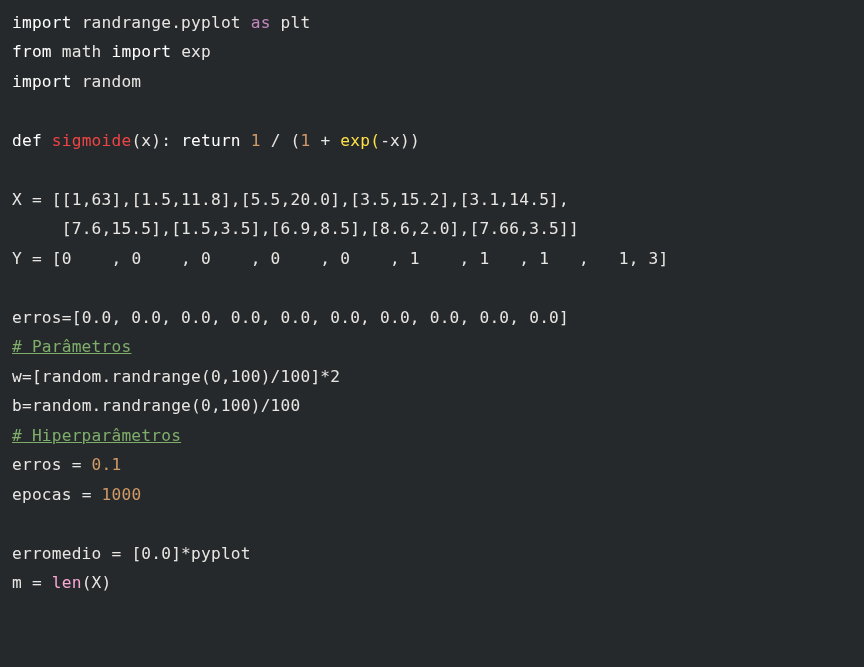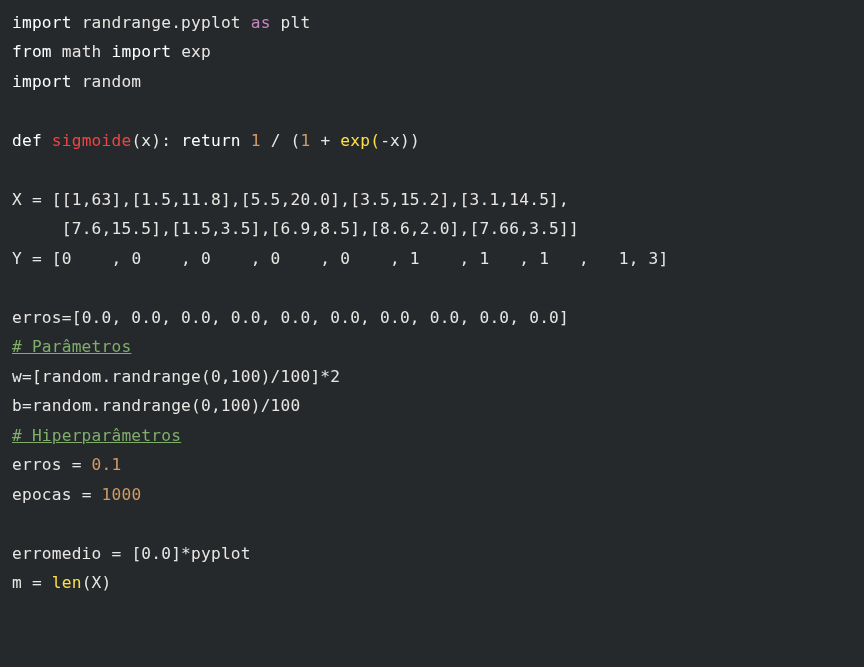--- a/index.html
+++ b/index.html
@@ -22,21 +22,21 @@
   }
   .tok-kw   { color: #ffffff; }   
   .tok-mod  { color: #e8e6e3; }   
   .tok-as   { color: #c586c0; }
   .tok-func { color: #ef4444; }   
   .tok-call { color: #fde047; }
   .tok-num  { color: #d19a66; }
   .tok-op   { color: #e8e6e3; }
   .tok-punc { color: #e8e6e3; }
   .tok-cmt  { color: #7fae6b; text-decoration: underline; }
-  .tok-builtin { color: #fde047; }
+  .tok-builtin { color: #f9a8d4; }
 </style>
 </head>
 <body>
 
 <pre class="code"><span><span class="tok-kw">import</span> <span class="tok-mod">randrange.pyplot</span> <span class="tok-as">as</span> <span class="tok-mod">plt</span></span>
 <span><span class="tok-kw">from</span> <span class="tok-mod">math</span> <span class="tok-kw">import</span> <span class="tok-mod">exp</span></span>
 <span><span class="tok-kw">import</span> <span class="tok-mod">random</span></span>
 
 <span><span class="tok-kw">def</span> <span class="tok-func">sigmoide</span><span class="tok-punc">(x):</span> <span class="tok-kw">return</span> <span class="tok-num">1</span> <span class="tok-op">/</span> <span class="tok-punc">(</span><span class="tok-num">1</span> <span class="tok-op">+</span> <span class="tok-call">exp(</span><span class="tok-op">-</span><span class="tok-mod">x</span><span class="tok-punc">))</span></span>
 

